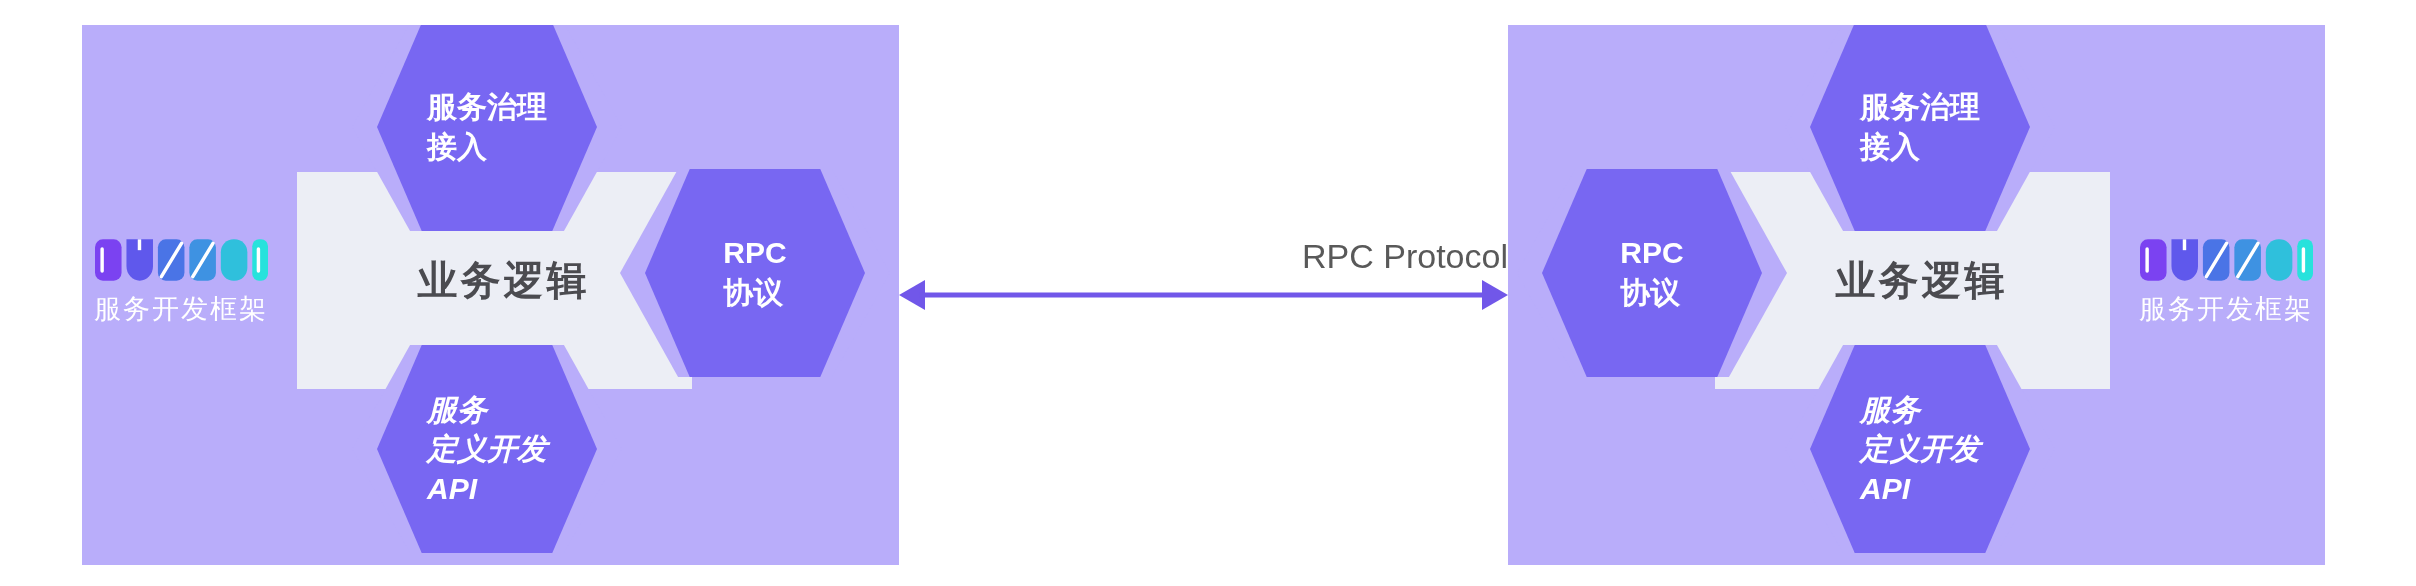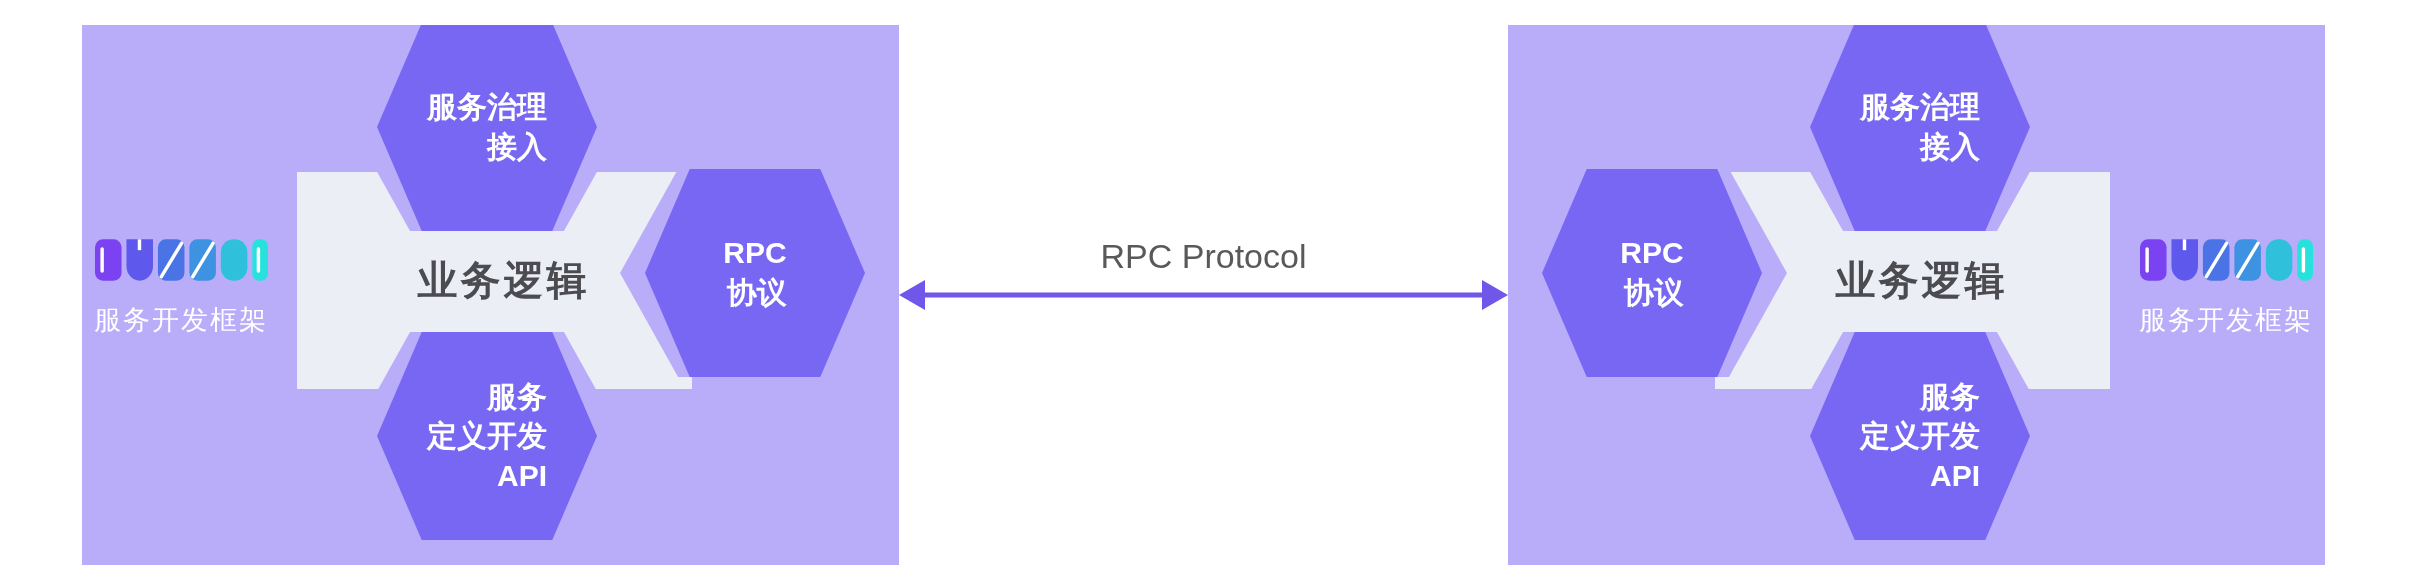--- a/index.html
+++ b/index.html
@@ -24,41 +24,41 @@
   
   .biz{position:absolute;left:215px;top:147px;width:395px;height:217px;background:var(--biz-bg);
        display:flex;align-items:center;justify-content:center;z-index:1;padding-left:18px;}
   .biz-label{font-size:40px;font-weight:600;letter-spacing:3px;color:var(--biz-text);}
 
   
   .hexwrap{position:absolute;width:270px;height:208px;background:var(--panel-bg);
            display:flex;align-items:center;justify-content:center;z-index:2;
            clip-path:polygon(21.5% 0%,78.5% 0%,100% 50%,78.5% 100%,21.5% 100%,0% 50%);}
   .hex{width:220px;height:220px;background:var(--hex-fill);
-       display:flex;align-items:center;justify-content:center;text-align:right;
+       display:flex;align-items:center;justify-content:center;text-align:left;
        clip-path:polygon(21.5% 0%,78.5% 0%,100% 50%,78.5% 100%,21.5% 100%,0% 50%);}
   .hex-label{color:var(--hex-text);font-size:30px;font-weight:700;line-height:1.32;white-space:pre-line;}
   .pos-top{left:270px;top:-2px;}
   .pos-rpc{left:538px;top:144px;}
-  .pos-bottom{left:270px;top:307px;}
+  .pos-bottom{left:270px;top:320px;font-style:italic;}
   .panel--right .pos-top{left:auto;right:270px;}
   .panel--right .pos-rpc{left:auto;right:538px;}
   .panel--right .pos-bottom{left:auto;right:270px;}
   .panel--right .biz{left:auto;right:215px;}
 
   
   .brand{position:absolute;left:8px;top:214px;width:182px;text-align:center;z-index:3;}
   .panel--right .brand{left:auto;right:8px;}
   .logo{display:block;margin:0 auto;width:173px;height:42px;}
-  .brand-sub{margin-top:21px;font-size:27px;letter-spacing:2px;color:#ffffff;white-space:nowrap;}
+  .brand-sub{margin-top:10px;font-size:27px;letter-spacing:2px;color:#ffffff;white-space:nowrap;}
   .sr-only{position:absolute;width:1px;height:1px;overflow:hidden;clip:rect(0 0 0 0);white-space:nowrap;}
 
   
   .connector{position:absolute;left:899px;top:238px;width:609px;z-index:4;}
-  .connector-label{text-align:center;font-size:34px;line-height:36px;color:var(--label-text);}
+  .connector-label{text-align:right;font-size:34px;line-height:36px;color:var(--label-text);}
   .arrow{position:relative;height:30px;margin-top:6px;}
   .arrow .line{position:absolute;left:20px;right:20px;top:50%;transform:translateY(-50%);
                height:5px;border-radius:2px;background:var(--arrow);}
   .arrow .head{position:absolute;top:50%;width:0;height:0;border-top:15px solid transparent;
                border-bottom:15px solid transparent;transform:translateY(-50%);}
   .arrow .head-l{left:0;border-right:26px solid var(--arrow);}
   .arrow .head-r{right:0;border-left:26px solid var(--arrow);}
 </style>
 </head>
 <body>

